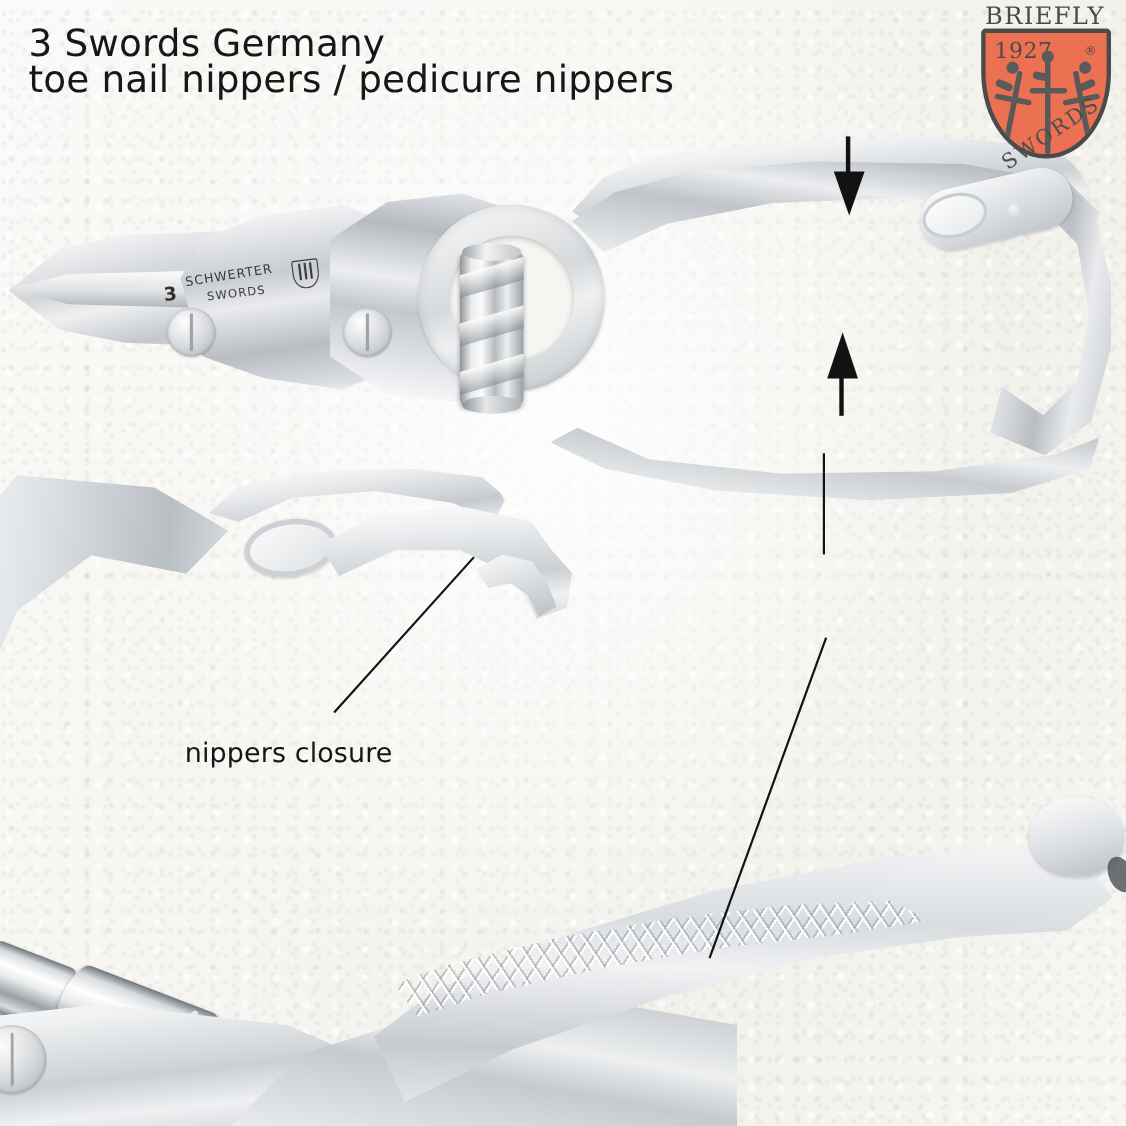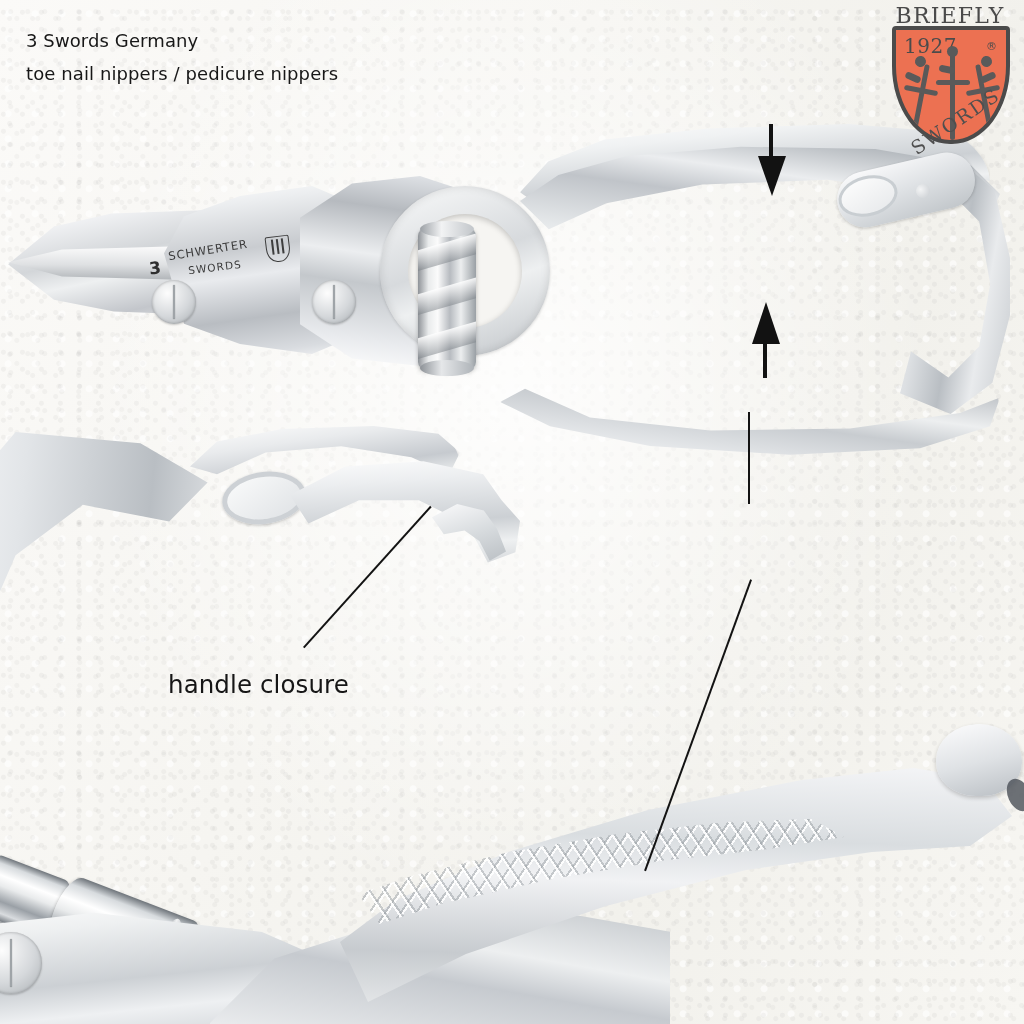--- a/index.html
+++ b/index.html
@@ -14,21 +14,21 @@
       radial-gradient(circle at 63% 61%, rgba(0,0,0,.03) 0 2px, transparent 3px),
       radial-gradient(circle at 80% 80%, rgba(0,0,0,.028) 0 2px, transparent 3px),
       radial-gradient(circle at 30% 55%, rgba(255,255,255,.6) 0 3px, transparent 4px),
       linear-gradient(115deg,#fbfaf8 0%,#f6f5f1 40%,#f2f1ec 70%,#f7f6f2 100%);
     background-size:19px 17px,23px 21px,17px 19px,21px 23px,27px 25px,100% 100%;
     opacity:1;}
   #bg-vignette{position:absolute;inset:0;
     background:radial-gradient(ellipse at 50% 38%, rgba(255,255,255,.85) 0%, rgba(255,255,255,0) 58%);}
 
   .txt{position:absolute;color:#1b1b1b;white-space:pre;letter-spacing:.1px;}
-  #title{left:26px;top:24px;font-size:18px;line-height:33px;color:#171717;}
+  #title{left:26px;top:24px;font-size:34px;line-height:33px;color:#171717;}
   #open-instr{left:588px;top:196px;font-size:24px;line-height:35px;text-align:center;
               width:338px;color:#141414;letter-spacing:.2px;}
   #ergo{left:602px;top:506px;font-size:24.5px;line-height:33px;color:#161616;}
   #safety{left:168px;top:670px;font-size:24.5px;color:#161616;}
 
   
   .arrow{position:absolute;}
   .ashaft{position:absolute;background:#121212;}
   .ahead{position:absolute;width:0;height:0;}
 
@@ -324,15 +324,15 @@
   <div class="arrow" id="arrow-up" style="left:752px;top:302px;width:28px;height:76px;">
     <i class="ahead" style="left:0;top:0;border-left:14px solid transparent;border-right:14px solid transparent;border-bottom:42px solid #121212;"></i>
     <i class="ashaft" style="left:11px;top:36px;width:4px;height:40px;"></i>
   </div>
 
   <div class="leader" style="left:750px;top:412px;width:92px;transform:rotate(90deg);"></div>
 
   <div class="leader" style="left:752px;top:580px;width:310px;transform:rotate(110deg);"></div>
 
   <div class="leader" style="left:303px;top:647px;width:190px;transform:rotate(-48deg);"></div>
-  <div class="txt" id="safety">handle closure</div>
+  <div class="txt" id="safety">nippers closure</div>
 
 </div>
 
 </body></html>

